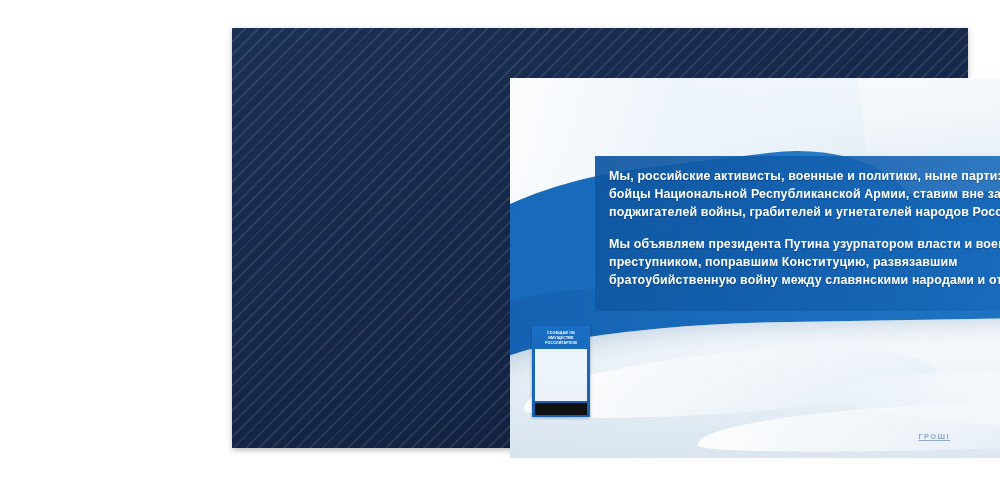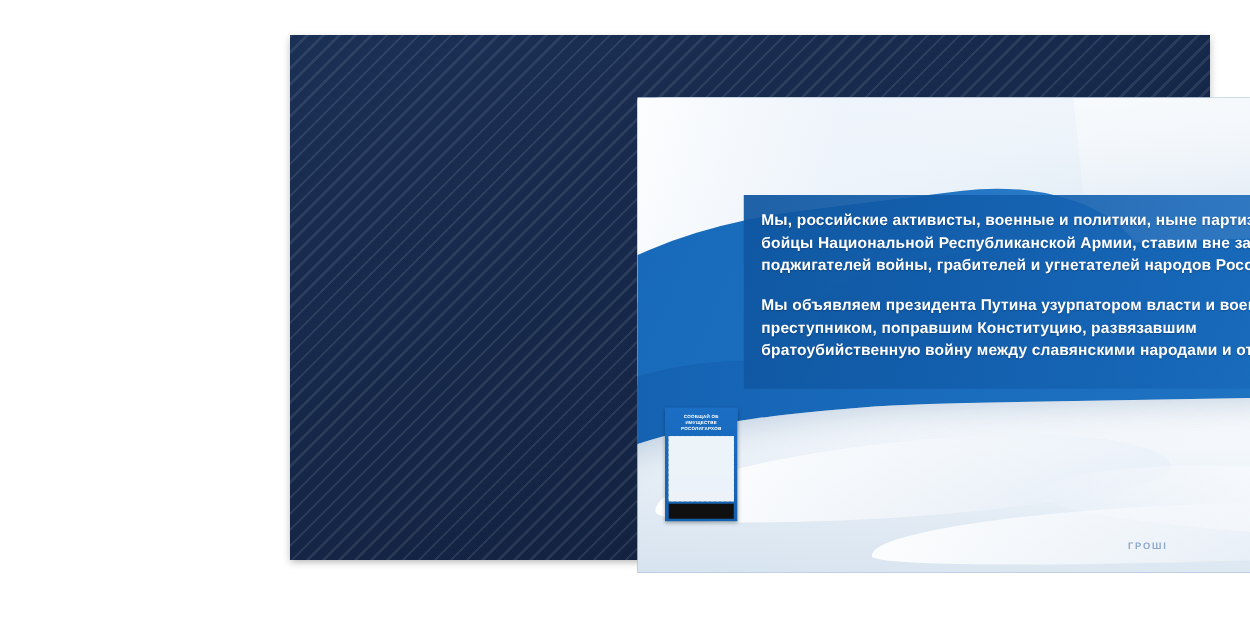--- a/index.html
+++ b/index.html
@@ -126,22 +126,22 @@
     background-blend-mode:screen;
     opacity:.92;
   }
   .qr-left{ left:22px; top:248px; }
   .qr-left .qr-bar{
     width:52px; height:12px; margin:2px auto 0 auto; background:#101010;
   }
 
   
   .groshi{
-    position:absolute; right:34px; bottom:7px;
-    color:#8fa9c8; font-size:7.5px; font-weight:bold; letter-spacing:1.4px;
+    position:absolute; right:18px; bottom:7px;
+    color:#8fa9c8; font-size:7.5px; font-weight:bold; letter-spacing:1.4px;text-decoration:underline;
   }
 </style>
 </head>
 <body>
 
 <div id="screen">
 
   <div class="frame-shadow"></div>
 
   <div class="tv-frame">

